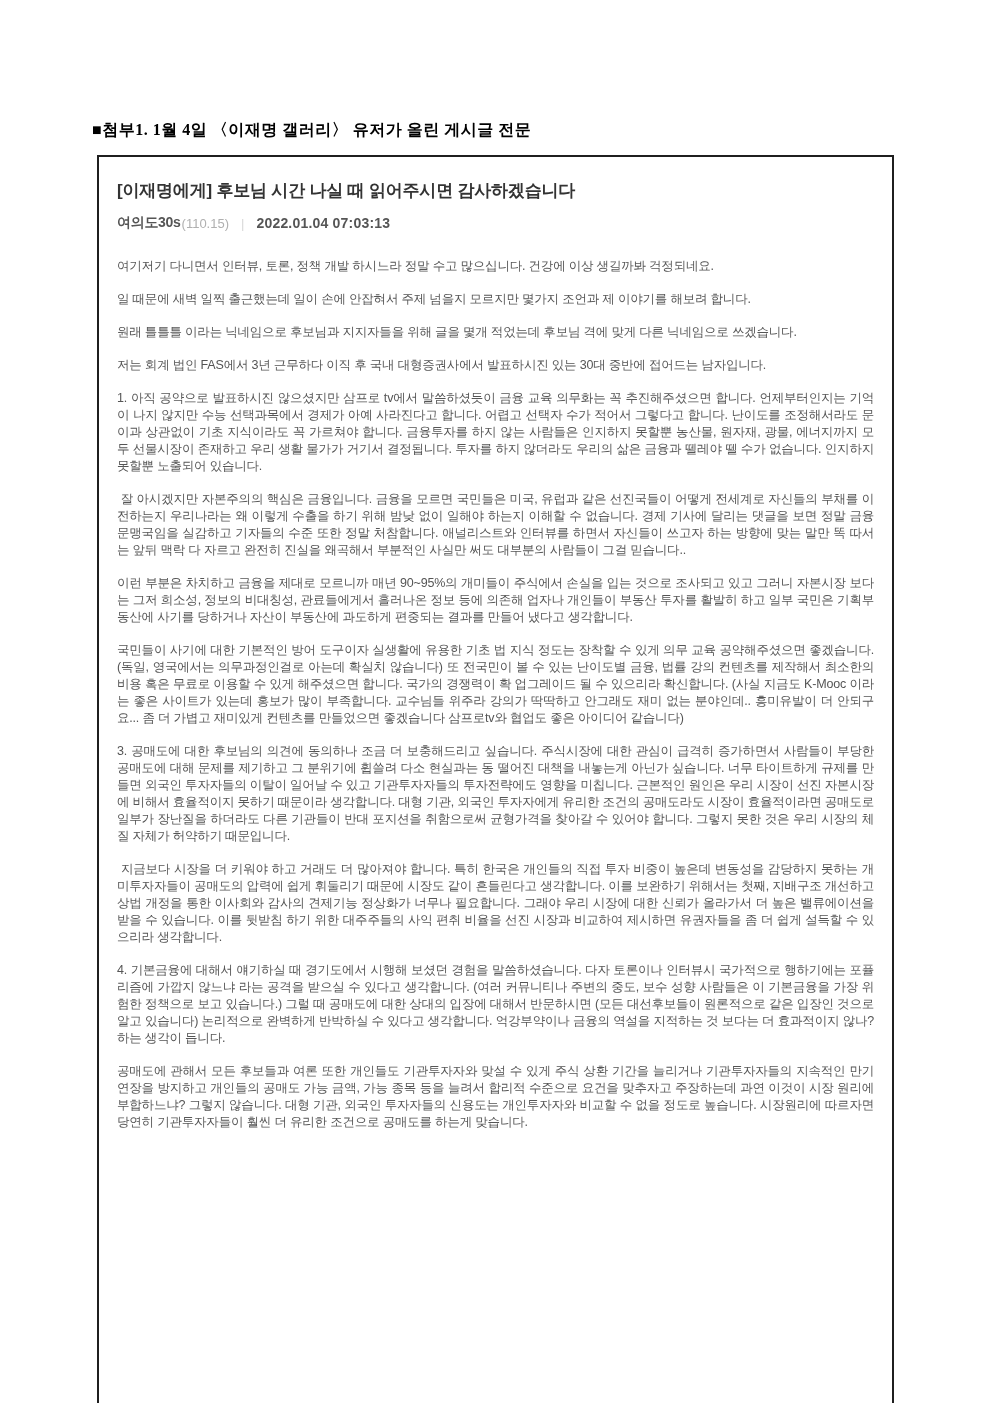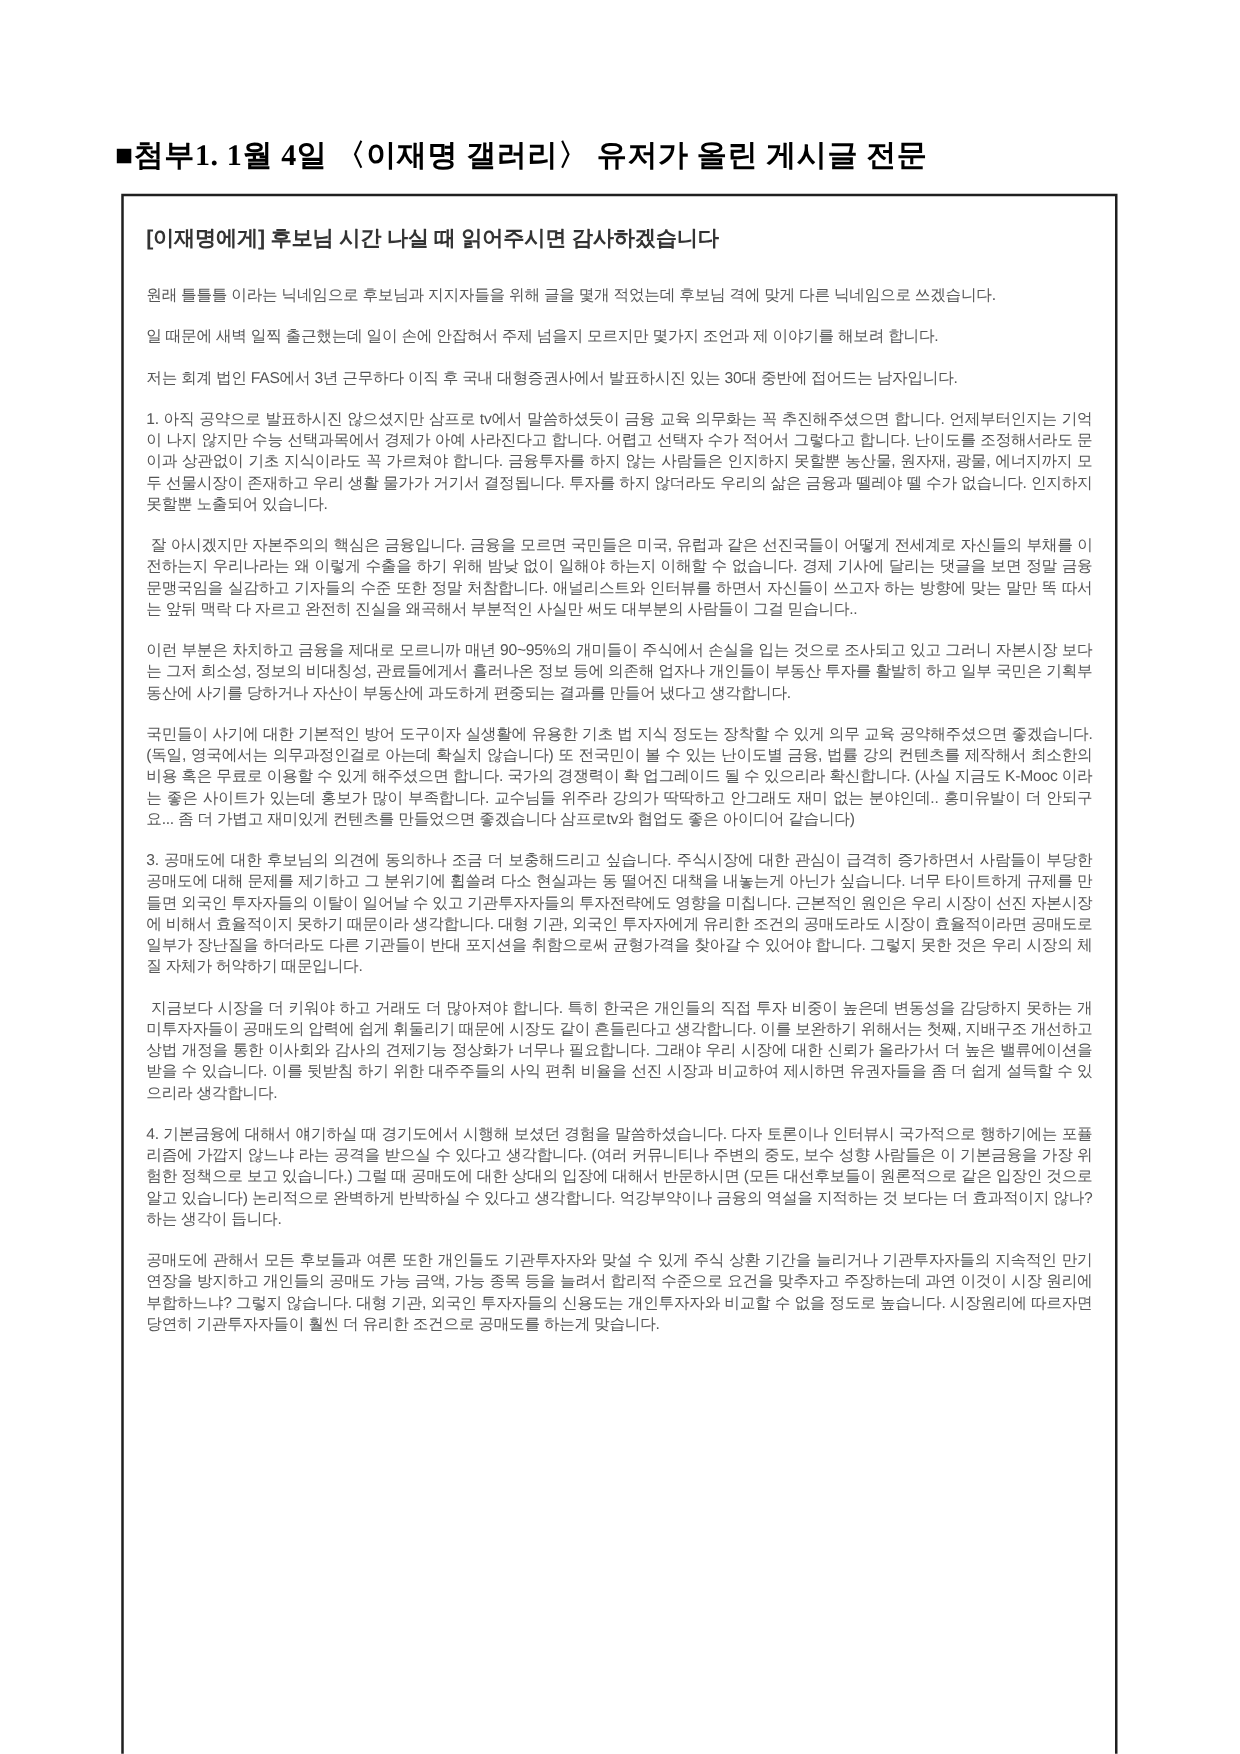--- a/index.html
+++ b/index.html
@@ -17,23 +17,23 @@
   body {
     width: 992px;
     height: 1403px;
     position: relative;
     font-family: "Liberation Sans", sans-serif;
     overflow: hidden;
   }
   .attachment-heading {
     position: absolute;
     left: 92px;
-    top: 108px;
+    top: 120px;
     font-family: "Liberation Serif", serif;
-    font-size: 24px;
+    font-size: 16px;
     font-weight: bold;
     letter-spacing: 0.5px;
     color: var(--heading-color);
     white-space: nowrap;
   }
   .post-box {
     position: absolute;
     left: 97px;
     top: 155px;
     width: 797px;
@@ -94,24 +94,31 @@
   .post-body p:last-child { margin-bottom: 0; }
 </style>
 </head>
 <body>
 
 <div class="attachment-heading">■첨부1. 1월 4일 〈이재명 갤러리〉 유저가 올린 게시글 전문</div>
 
 <div class="post-box">
   <div class="post-title">[이재명에게] 후보님 시간 나실 때 읽어주시면 감사하겠습니다</div>
 
+  <div class="post-meta">
+    <span class="post-author">여의도30s</span>
+      <span class="post-author-ip">(110.15)</span>
+    <span class="meta-separator">|</span>
+    <span class="post-timestamp">2022.01.04 07:03:13</span>
+  </div>
 
   <div class="post-body">
+      <p>여기저기 다니면서 인터뷰, 토론, 정책 개발 하시느라 정말 수고 많으십니다. 건강에 이상 생길까봐 걱정되네요.</p>
+      <p>일 때문에 새벽 일찍 출근했는데 일이 손에 안잡혀서 주제 넘을지 모르지만 몇가지 조언과 제 이야기를 해보려 합니다.</p>
       <p>원래 틀틀틀 이라는 닉네임으로 후보님과 지지자들을 위해 글을 몇개 적었는데 후보님 격에 맞게 다른 닉네임으로 쓰겠습니다.</p>
-      <p>일 때문에 새벽 일찍 출근했는데 일이 손에 안잡혀서 주제 넘을지 모르지만 몇가지 조언과 제 이야기를 해보려 합니다.</p>
       <p>저는 회계 법인 FAS에서 3년 근무하다 이직 후 국내 대형증권사에서 발표하시진 있는 30대 중반에 접어드는 남자입니다.</p>
       <p>1. 아직 공약으로 발표하시진 않으셨지만 삼프로 tv에서 말씀하셨듯이 금융 교육 의무화는 꼭 추진해주셨으면 합니다. 언제부터인지는 기억이 나지 않지만 수능 선택과목에서 경제가 아예 사라진다고 합니다. 어렵고 선택자 수가 적어서 그렇다고 합니다. 난이도를 조정해서라도 문이과 상관없이 기초 지식이라도 꼭 가르쳐야 합니다. 금융투자를 하지 않는 사람들은 인지하지 못할뿐 농산물, 원자재, 광물, 에너지까지 모두 선물시장이 존재하고 우리 생활 물가가 거기서 결정됩니다. 투자를 하지 않더라도 우리의 삶은 금융과 뗄레야 뗄 수가 없습니다. 인지하지 못할뿐 노출되어 있습니다.</p>
       <p> 잘 아시겠지만 자본주의의 핵심은 금융입니다. 금융을 모르면 국민들은 미국, 유럽과 같은 선진국들이 어떻게 전세계로 자신들의 부채를 이전하는지 우리나라는 왜 이렇게 수출을 하기 위해 밤낮 없이 일해야 하는지 이해할 수 없습니다. 경제 기사에 달리는 댓글을 보면 정말 금융 문맹국임을 실감하고 기자들의 수준 또한 정말 처참합니다. 애널리스트와 인터뷰를 하면서 자신들이 쓰고자 하는 방향에 맞는 말만 똑 따서는 앞뒤 맥락 다 자르고 완전히 진실을 왜곡해서 부분적인 사실만 써도 대부분의 사람들이 그걸 믿습니다..</p>
       <p>이런 부분은 차치하고 금융을 제대로 모르니까 매년 90~95%의 개미들이 주식에서 손실을 입는 것으로 조사되고 있고 그러니 자본시장 보다는 그저 희소성, 정보의 비대칭성, 관료들에게서 흘러나온 정보 등에 의존해 업자나 개인들이 부동산 투자를 활발히 하고 일부 국민은 기획부동산에 사기를 당하거나 자산이 부동산에 과도하게 편중되는 결과를 만들어 냈다고 생각합니다.</p>
       <p>국민들이 사기에 대한 기본적인 방어 도구이자 실생활에 유용한 기초 법 지식 정도는 장착할 수 있게 의무 교육 공약해주셨으면 좋겠습니다. (독일, 영국에서는 의무과정인걸로 아는데 확실치 않습니다) 또 전국민이 볼 수 있는 난이도별 금융, 법률 강의 컨텐츠를 제작해서 최소한의 비용 혹은 무료로 이용할 수 있게 해주셨으면 합니다. 국가의 경쟁력이 확 업그레이드 될 수 있으리라 확신합니다. (사실 지금도 K-Mooc 이라는 좋은 사이트가 있는데 홍보가 많이 부족합니다. 교수님들 위주라 강의가 딱딱하고 안그래도 재미 없는 분야인데.. 흥미유발이 더 안되구요... 좀 더 가볍고 재미있게 컨텐츠를 만들었으면 좋겠습니다 삼프로tv와 협업도 좋은 아이디어 같습니다)</p>
       <p>3. 공매도에 대한 후보님의 의견에 동의하나 조금 더 보충해드리고 싶습니다. 주식시장에 대한 관심이 급격히 증가하면서 사람들이 부당한 공매도에 대해 문제를 제기하고 그 분위기에 휩쓸려 다소 현실과는 동 떨어진 대책을 내놓는게 아닌가 싶습니다. 너무 타이트하게 규제를 만들면 외국인 투자자들의 이탈이 일어날 수 있고 기관투자자들의 투자전략에도 영향을 미칩니다. 근본적인 원인은 우리 시장이 선진 자본시장에 비해서 효율적이지 못하기 때문이라 생각합니다. 대형 기관, 외국인 투자자에게 유리한 조건의 공매도라도 시장이 효율적이라면 공매도로 일부가 장난질을 하더라도 다른 기관들이 반대 포지션을 취함으로써 균형가격을 찾아갈 수 있어야 합니다. 그렇지 못한 것은 우리 시장의 체질 자체가 허약하기 때문입니다.</p>
       <p> 지금보다 시장을 더 키워야 하고 거래도 더 많아져야 합니다. 특히 한국은 개인들의 직접 투자 비중이 높은데 변동성을 감당하지 못하는 개미투자자들이 공매도의 압력에 쉽게 휘둘리기 때문에 시장도 같이 흔들린다고 생각합니다. 이를 보완하기 위해서는 첫째, 지배구조 개선하고 상법 개정을 통한 이사회와 감사의 견제기능 정상화가 너무나 필요합니다. 그래야 우리 시장에 대한 신뢰가 올라가서 더 높은 밸류에이션을 받을 수 있습니다. 이를 뒷받침 하기 위한 대주주들의 사익 편취 비율을 선진 시장과 비교하여 제시하면 유권자들을 좀 더 쉽게 설득할 수 있으리라 생각합니다.</p>
       <p>4. 기본금융에 대해서 얘기하실 때 경기도에서 시행해 보셨던 경험을 말씀하셨습니다. 다자 토론이나 인터뷰시 국가적으로 행하기에는 포퓰리즘에 가깝지 않느냐 라는 공격을 받으실 수 있다고 생각합니다. (여러 커뮤니티나 주변의 중도, 보수 성향 사람들은 이 기본금융을 가장 위험한 정책으로 보고 있습니다.) 그럴 때 공매도에 대한 상대의 입장에 대해서 반문하시면 (모든 대선후보들이 원론적으로 같은 입장인 것으로 알고 있습니다) 논리적으로 완벽하게 반박하실 수 있다고 생각합니다. 억강부약이나 금융의 역설을 지적하는 것 보다는 더 효과적이지 않나? 하는 생각이 듭니다.</p>
       <p>공매도에 관해서 모든 후보들과 여론 또한 개인들도 기관투자자와 맞설 수 있게 주식 상환 기간을 늘리거나 기관투자자들의 지속적인 만기 연장을 방지하고 개인들의 공매도 가능 금액, 가능 종목 등을 늘려서 합리적 수준으로 요건을 맞추자고 주장하는데 과연 이것이 시장 원리에 부합하느냐? 그렇지 않습니다. 대형 기관, 외국인 투자자들의 신용도는 개인투자자와 비교할 수 없을 정도로 높습니다. 시장원리에 따르자면 당연히 기관투자자들이 훨씬 더 유리한 조건으로 공매도를 하는게 맞습니다.</p>
     </div>

